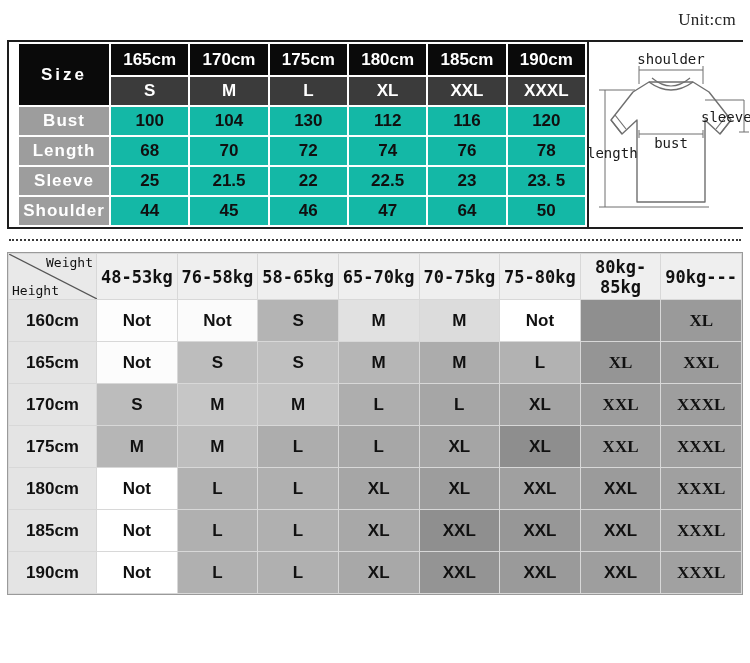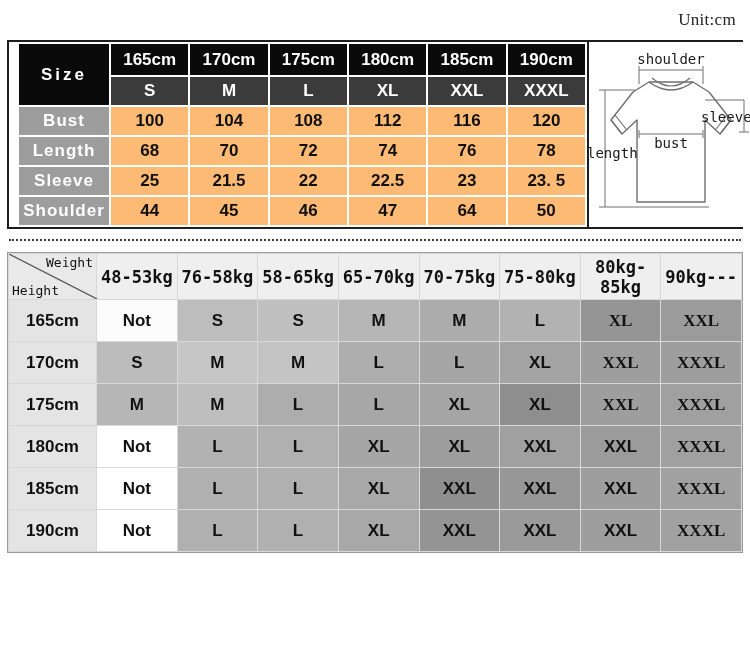--- a/index.html
+++ b/index.html
@@ -83,21 +83,21 @@
   }
   .row-label {
     background: #9d9d9d;
     color: #ffffff;
     font-size: 16px;
     font-weight: 400;
     letter-spacing: 1px;
     height: 27px;
   }
   .val-cell {
-    background: #fdba74;
+    background: #14b8a6;
     color: #101010;
     height: 27px;
     font-size: 17px;
     font-weight: 700;
   }
 
   
   #tee-diagram {
     flex: 1 1 auto;
     position: relative;
@@ -238,21 +238,21 @@
         <td class="hdr-code">L</td>
         <td class="hdr-code">XL</td>
         <td class="hdr-code">XXL</td>
         <td class="hdr-code">XXXL</td>
       </tr>
 
       <tr>
         <td class="row-label">Bust</td>
         <td class="val-cell">100</td>
         <td class="val-cell">104</td>
-        <td class="val-cell">108</td>
+        <td class="val-cell">130</td>
         <td class="val-cell">112</td>
         <td class="val-cell">116</td>
         <td class="val-cell">120</td>
       </tr>
       <tr>
         <td class="row-label">Length</td>
         <td class="val-cell">68</td>
         <td class="val-cell">70</td>
         <td class="val-cell">72</td>
         <td class="val-cell">74</td>
@@ -349,20 +349,31 @@
         </td>
         <td class="wcol-head">48-53kg</td>
         <td class="wcol-head">76-58kg</td>
         <td class="wcol-head">58-65kg</td>
         <td class="wcol-head">65-70kg</td>
         <td class="wcol-head">70-75kg</td>
         <td class="wcol-head">75-80kg</td>
         <td class="wcol-head">80kg-85kg</td>
         <td class="wcol-head">90kg---</td>
       </tr>
+    <tr>
+          <td class="hrow-head">160cm</td>
+          <td class="cell-not" style="background: rgb(253, 253, 253);">Not</td>
+          <td class="cell-not" style="background: rgb(251, 251, 251);">Not</td>
+          <td class="" style="background: rgb(180, 180, 180);">S</td>
+          <td class="" style="background: rgb(225, 225, 225);">M</td>
+          <td class="" style="background: rgb(220, 220, 220);">M</td>
+          <td class="cell-not" style="background: rgb(255, 255, 255);">Not</td>
+          <td class="" style="background: rgb(143, 143, 143);"></td>
+          <td class="serif" style="background: rgb(154, 154, 154);">XL</td>
+        </tr>
         <tr>
           <td class="hrow-head">165cm</td>
           <td class="cell-not" style="background: rgb(252, 252, 252);">Not</td>
           <td class="" style="background: rgb(189, 189, 189);">S</td>
           <td class="" style="background: rgb(192, 192, 192);">S</td>
           <td class="" style="background: rgb(182, 182, 182);">M</td>
           <td class="" style="background: rgb(172, 172, 172);">M</td>
           <td class="" style="background: rgb(178, 178, 178);">L</td>
           <td class="serif" style="background: rgb(149, 149, 149);">XL</td>
           <td class="serif" style="background: rgb(155, 155, 155);">XXL</td>

